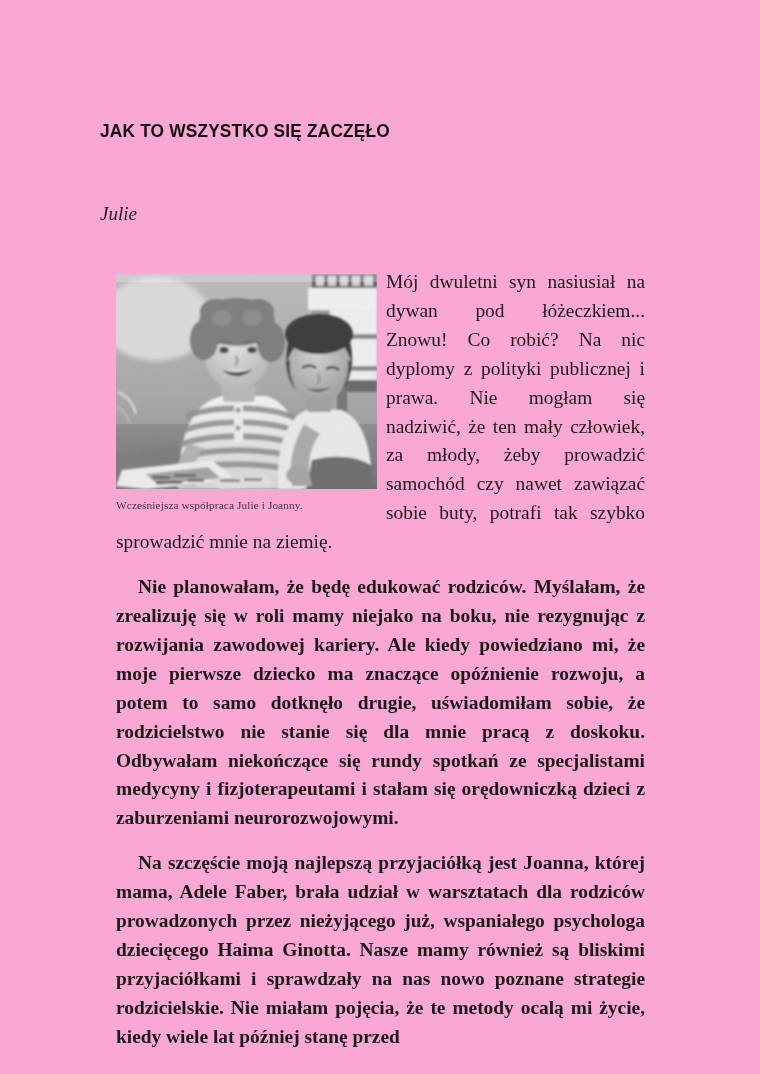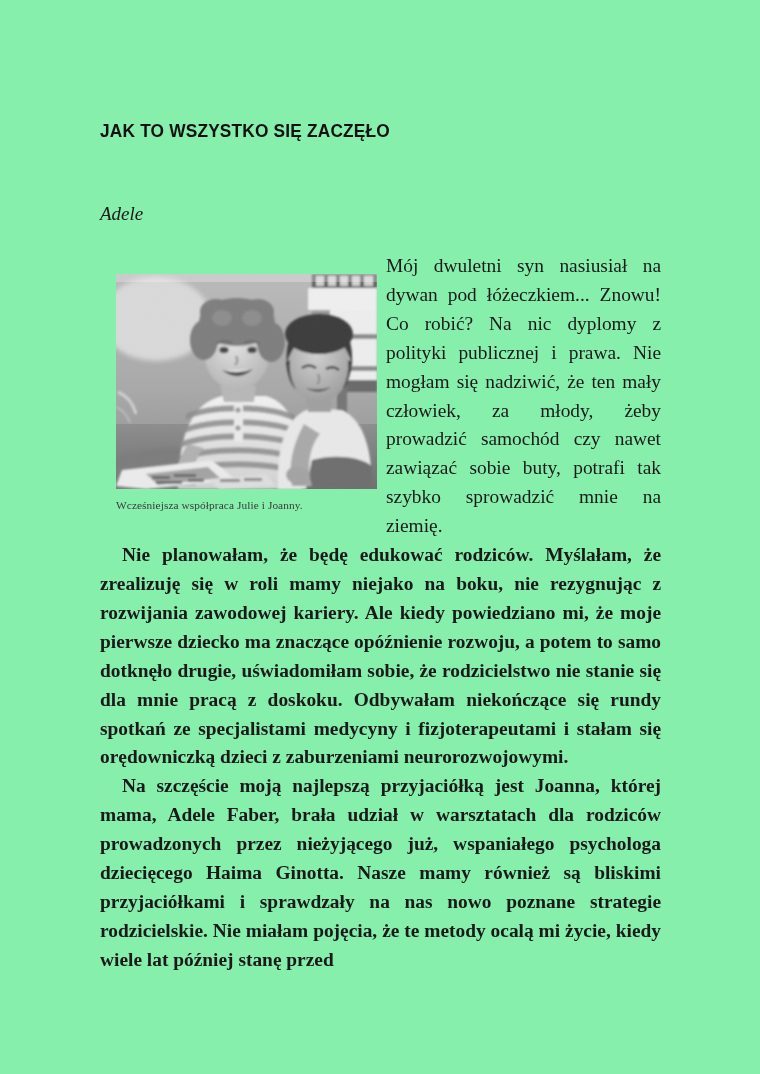--- a/index.html
+++ b/index.html
@@ -4,21 +4,21 @@
 <style>
   html, body {
     margin: 0;
     padding: 0;
     background: #ffffff;
   }
   .page {
     position: relative;
     width: 760px;
     height: 1074px;
-    background: #86efac;
+    background: #f9a8d4;
     overflow: hidden;
     font-family: "Liberation Serif", "DejaVu Serif", serif;
     color: #1a1a1a;
   }
   .content {
     position: absolute;
     left: 100px;
     top: 120px;
     width: 561px;
   }
@@ -74,21 +74,21 @@
   .photo svg { display: block; width: 261px; height: 215px; }
   .caption {
     font-size: 11.3px;
     line-height: 15px;
     color: #3a3a3a;
     margin-top: 9px;
     font-family: "Liberation Serif", "DejaVu Serif", serif;
     letter-spacing: 0.1px;
   }
   p.para {
-    margin: 0;
+    margin: 16px;
     padding: 0;
     font-size: 19.4px;
     line-height: 28.9px;
     text-align: justify;
     text-justify: inter-word;
     -webkit-hyphens: manual;
     hyphens: manual;
     color: #1a1a1a;
   }
   p.para.indent {
@@ -97,21 +97,21 @@
   }
 </style>
 </head>
 <body>
 
 <div class="page">
   <div class="content">
 
     <h1 class="chapter-heading">JAK TO WSZYSTKO SIĘ ZACZĘŁO</h1>
 
-    <p class="byline">Adele</p>
+    <p class="byline">Julie</p>
 
     <div class="body-block">
 
       <figure class="figure">
         <div class="photo">
           <svg viewBox="0 0 261 215" preserveAspectRatio="none" aria-hidden="true">
             <defs>
               <linearGradient id="bgwall" x1="0" y1="0" x2="0" y2="1">
                 <stop offset="0%" stop-color="#b9b9b9"></stop>
                 <stop offset="55%" stop-color="#a7a7a7"></stop>

